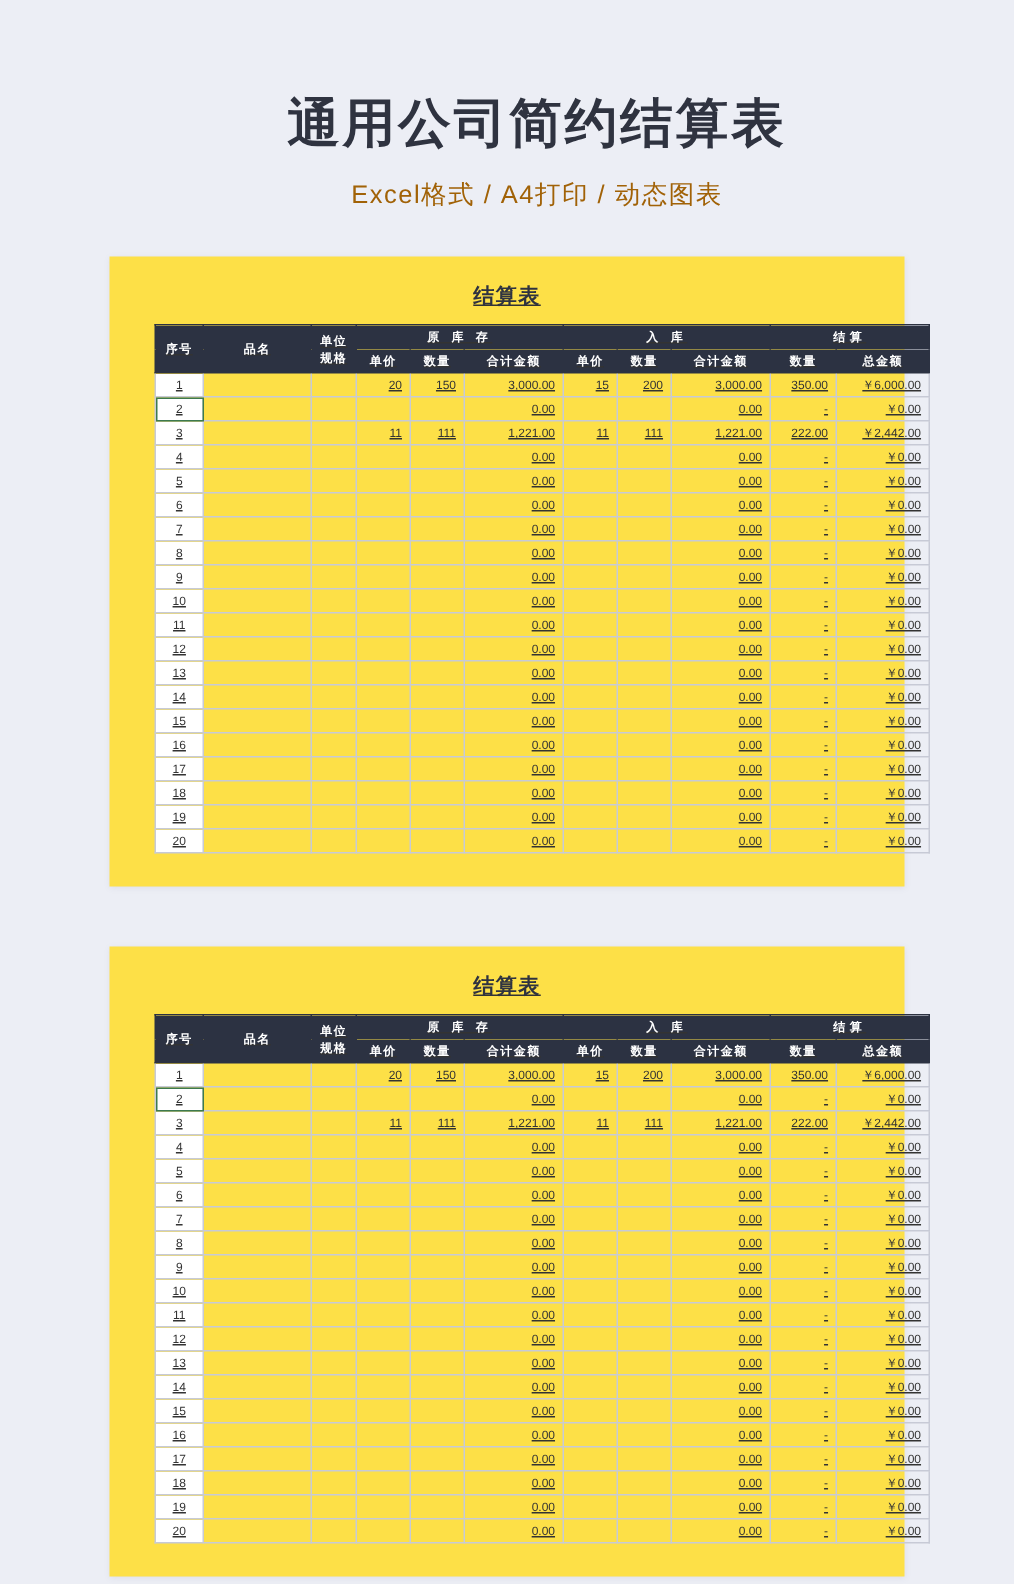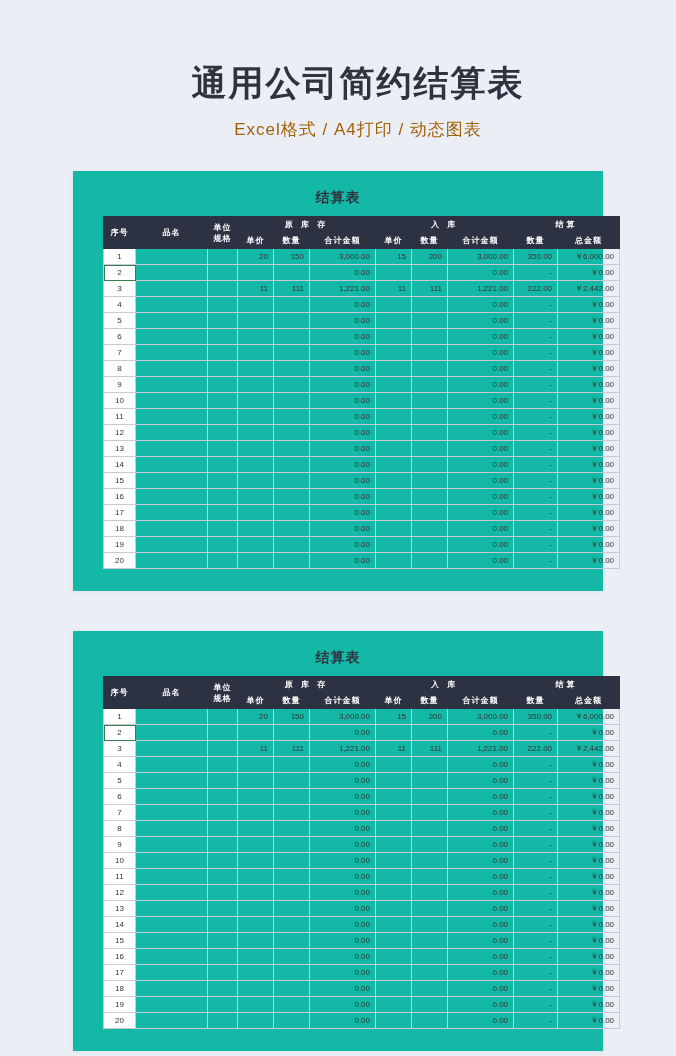--- a/index.html
+++ b/index.html
@@ -33,24 +33,25 @@
     line-height: 1.2;
     margin: 0;
   }
   .sub-title {
     font-size: 17px;
     color: #a16207;
     margin-top: 14px;
     letter-spacing: 1px;
   }
   .card {
-    background: #14b8a6;
+    background: #fde047;
     margin: 0 auto;
     box-shadow: 0 1px 4px rgba(120,125,145,0.13);
     box-sizing: border-box;
+    text-decoration: underline;
   }
   .card-1 { width: 530px; margin-top: 30px; padding: 18px 30px 22px 30px; }
   .card-2 { width: 530px; margin-top: 40px; padding: 18px 30px 22px 30px; }
   .sheet-title {
     text-align: center;
     font-size: 14px;
     font-weight: bold;
     color: #2f3340;
     letter-spacing: 1px;
     padding-bottom: 9px;

